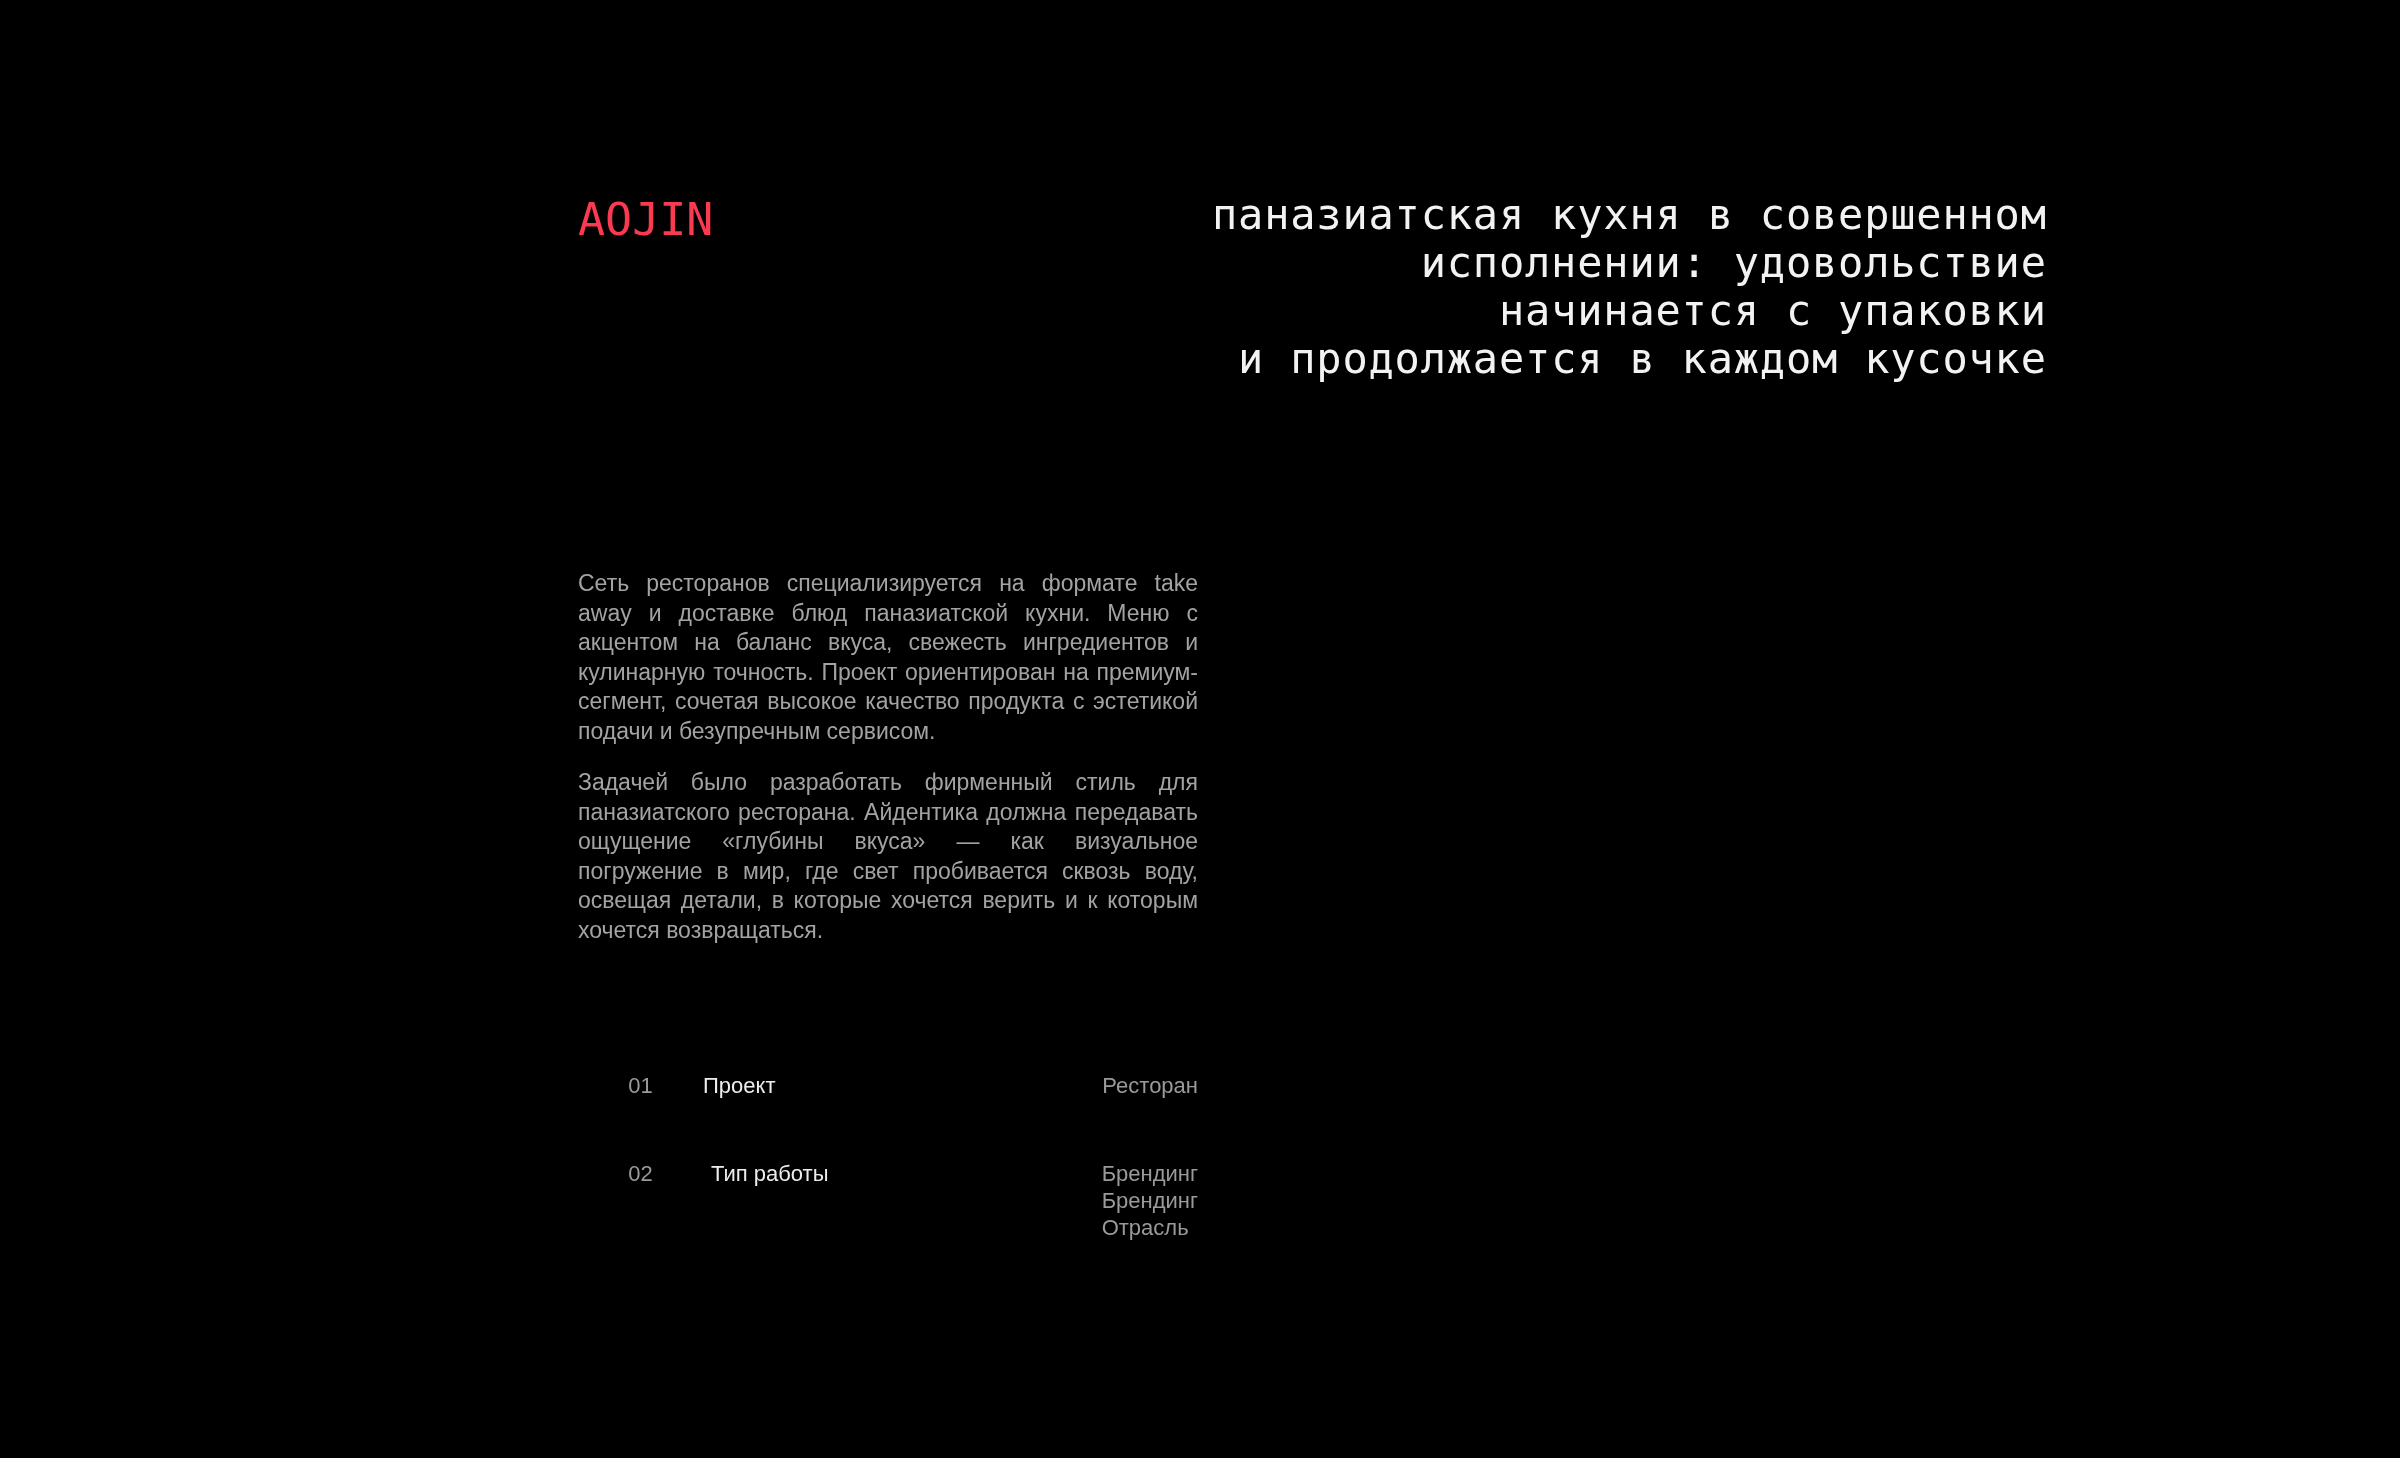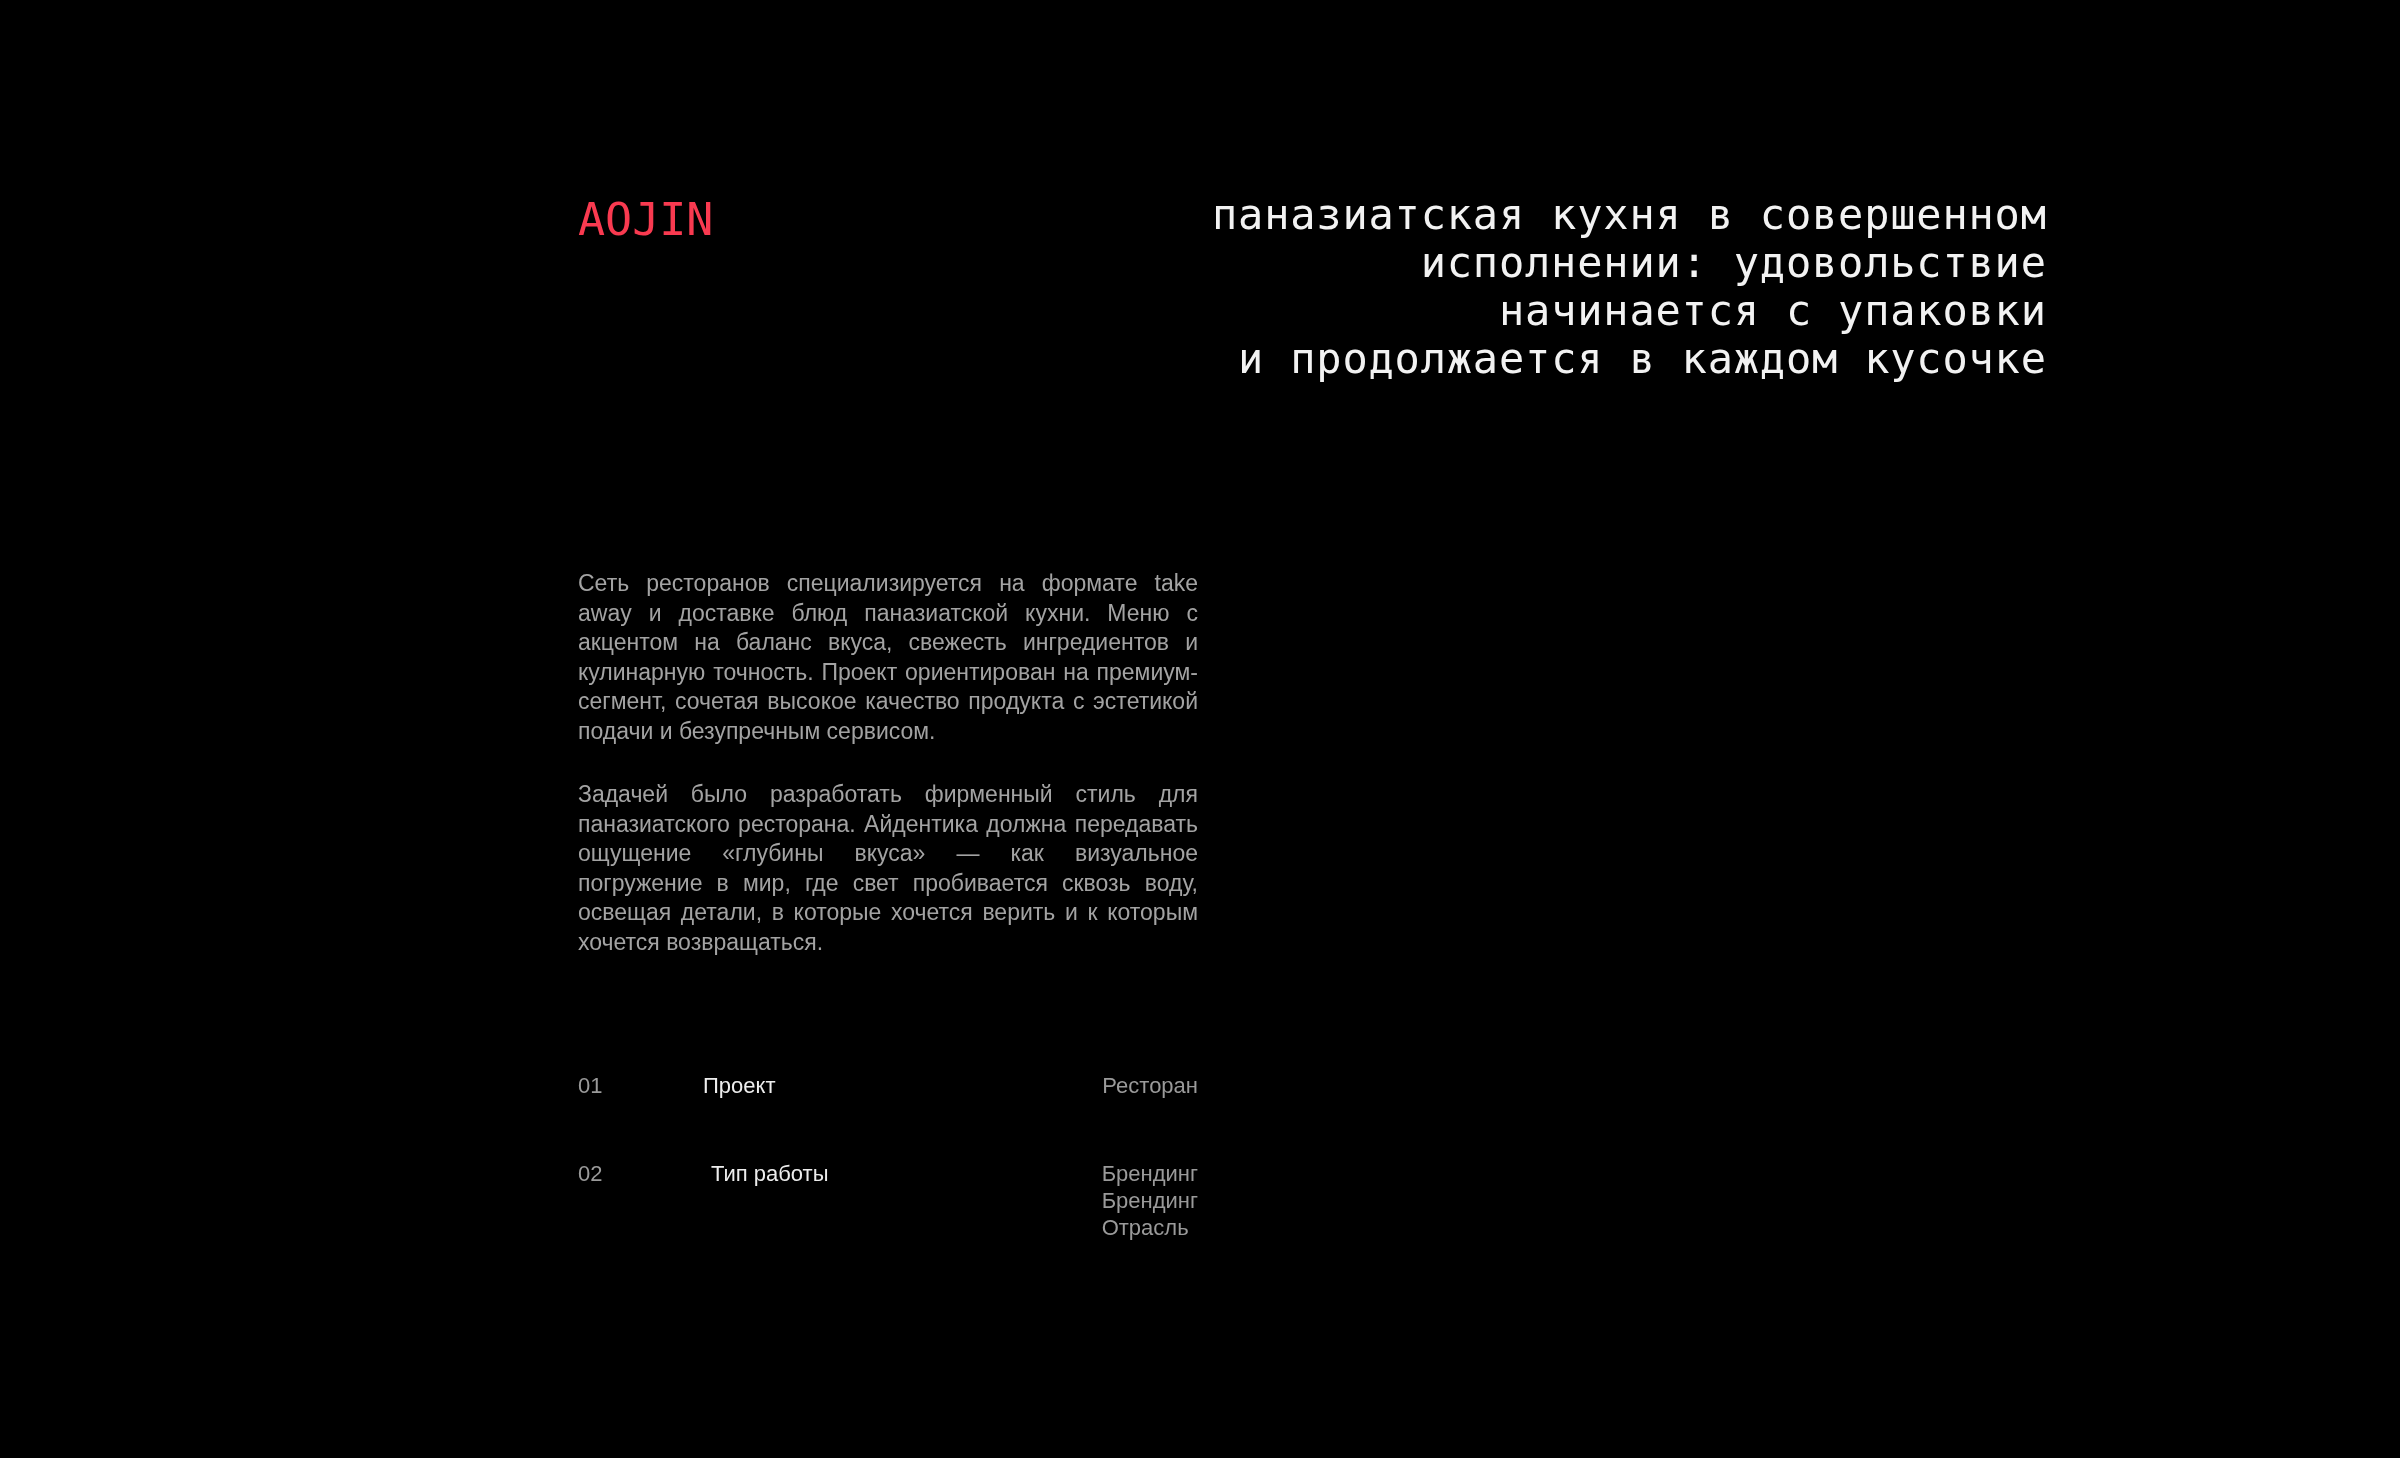--- a/index.html
+++ b/index.html
@@ -48,38 +48,39 @@
     position: absolute;
     left: 578px;
     top: 569px;
     width: 620px;
     font-size: 23px;
     line-height: 29.5px;
     color: #a3a3a3;
     text-align: justify;
   }
   .about p { margin: 0; }
-  .about p + p { margin-top: 34px; }
+  .about p + p { margin-top: 22px; }
 
   
   .meta-row {
     position: absolute;
     left: 578px;
     width: 620px;
     display: flex;
     align-items: flex-start;
     font-size: 22px;
     line-height: 27px;
   }
   .meta-row--1 { top: 1072px; }
   .meta-row--2 { top: 1160px; gap: 8px; }
   .meta-row .idx {
     width: 125px;
     flex: 0 0 125px;
     color: #9a9a9a;
+    text-align: center;
   }
   .meta-row .lbl {
     flex: 1 1 auto;
     color: #ededed;
   }
   .meta-row .vals {
     flex: 0 0 auto;
     margin-left: auto;
     text-align: left;
     color: #9a9a9a;

